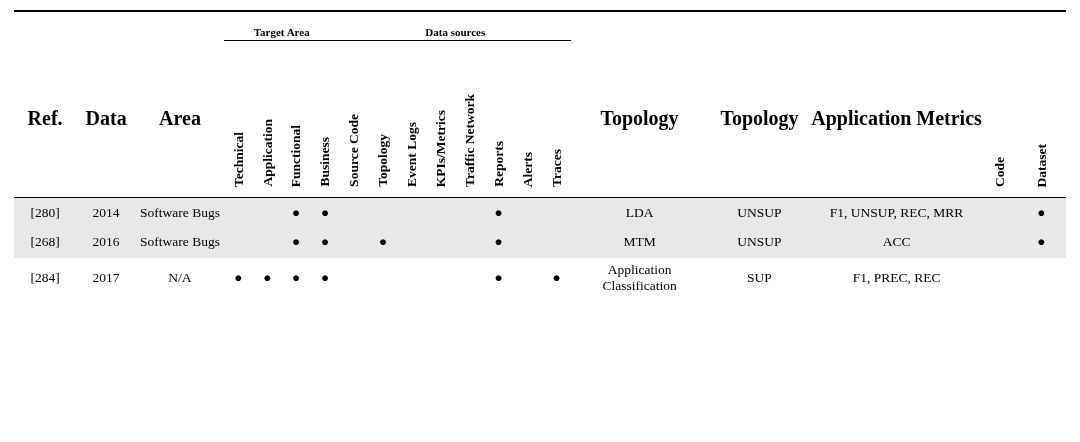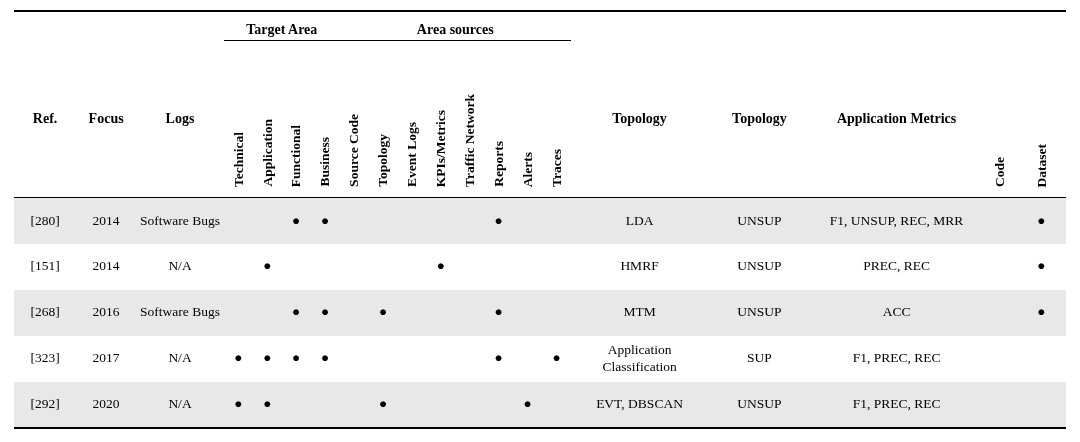--- a/index.html
+++ b/index.html
@@ -38,52 +38,52 @@
   }
   th, td {
     padding: 0;
     vertical-align: middle;
     text-align: center;
   }
   
   .grp {
     height: 26px;
     font-weight: bold;
-    font-size: 14px;
+    font-size: 11px;
     vertical-align: bottom;
     padding-bottom: 2px;
   }
   .grp-line {
     border-bottom: 1px solid #000;
   }
   
   .hdr {
     height: 150px;
     vertical-align: middle;
     font-weight: bold;
-    font-size: 14px;
+    font-size: 20px;
     line-height: 1.15;
   }
   .vert {
     height: 150px;
     vertical-align: bottom;
     padding-bottom: 6px;
     font-weight: bold;
     font-size: 13.5px;
   }
   .vert span {
     display: inline-block;
     writing-mode: vertical-rl;
     transform: rotate(180deg);
     white-space: nowrap;
     line-height: 1;
   }
   
   tbody tr {
-    height: 46px;
+    height: 30px;
   }
   tbody tr.shaded td {
     background: #e8e8e8;
   }
   tbody td {
     font-size: 13.5px;
     line-height: 1.2;
   }
   .cell-pad { padding: 4px 2px; }
 </style>
@@ -112,27 +112,27 @@
       <col style="width:96px">
       <col style="width:160px">
       <col style="width:32px">
       <col style="width:46px">
     </colgroup>
 
     <thead>
       <tr class="rule-top">
         <th class="grp" colspan="3"></th>
         <th class="grp grp-line" colspan="4">Target Area</th>
-        <th class="grp grp-line" colspan="8">Area sources</th>
+        <th class="grp grp-line" colspan="8">Data sources</th>
         <th class="grp" colspan="5"></th>
       </tr>
       <tr>
         <th class="hdr">Ref.</th>
-        <th class="hdr">Focus</th>
-        <th class="hdr">Logs</th>
+        <th class="hdr">Data</th>
+        <th class="hdr">Area</th>
         <th class="vert"><span>Technical</span></th>
         <th class="vert"><span>Application</span></th>
         <th class="vert"><span>Functional</span></th>
         <th class="vert"><span>Business</span></th>
         <th class="vert"><span>Source Code</span></th>
         <th class="vert"><span>Topology</span></th>
         <th class="vert"><span>Event Logs</span></th>
         <th class="vert"><span>KPIs/Metrics</span></th>
         <th class="vert"><span>Traffic Network</span></th>
         <th class="vert"><span>Reports</span></th>
@@ -163,42 +163,20 @@
         <td>●</td>
         <td></td>
         <td></td>
         <td class="cell-pad">LDA</td>
         <td class="cell-pad">UNSUP</td>
         <td class="cell-pad">F1, UNSUP, REC, MRR</td>
         <td></td>
         <td>●</td>
       </tr>
 
-      <tr>
-        <td class="cell-pad">[151]</td>
-        <td class="cell-pad">2014</td>
-        <td class="cell-pad">N/A</td>
-        <td></td>
-        <td>●</td>
-        <td></td>
-        <td></td>
-        <td></td>
-        <td></td>
-        <td></td>
-        <td>●</td>
-        <td></td>
-        <td></td>
-        <td></td>
-        <td></td>
-        <td class="cell-pad">HMRF</td>
-        <td class="cell-pad">UNSUP</td>
-        <td class="cell-pad">PREC, REC</td>
-        <td></td>
-        <td>●</td>
-      </tr>
 
       <tr class="shaded">
         <td class="cell-pad">[268]</td>
         <td class="cell-pad">2016</td>
         <td class="cell-pad">Software Bugs</td>
         <td></td>
         <td></td>
         <td>●</td>
         <td>●</td>
         <td></td>
@@ -210,21 +188,21 @@
         <td></td>
         <td></td>
         <td class="cell-pad">MTM</td>
         <td class="cell-pad">UNSUP</td>
         <td class="cell-pad">ACC</td>
         <td></td>
         <td>●</td>
       </tr>
 
       <tr>
-        <td class="cell-pad">[323]</td>
+        <td class="cell-pad">[284]</td>
         <td class="cell-pad">2017</td>
         <td class="cell-pad">N/A</td>
         <td>●</td>
         <td>●</td>
         <td>●</td>
         <td>●</td>
         <td></td>
         <td></td>
         <td></td>
         <td></td>
@@ -232,37 +210,15 @@
         <td>●</td>
         <td></td>
         <td>●</td>
         <td class="cell-pad">Application Classification</td>
         <td class="cell-pad">SUP</td>
         <td class="cell-pad">F1, PREC, REC</td>
         <td></td>
         <td></td>
       </tr>
 
-      <tr class="shaded rule-bot">
-        <td class="cell-pad">[292]</td>
-        <td class="cell-pad">2020</td>
-        <td class="cell-pad">N/A</td>
-        <td>●</td>
-        <td>●</td>
-        <td></td>
-        <td></td>
-        <td></td>
-        <td>●</td>
-        <td></td>
-        <td></td>
-        <td></td>
-        <td></td>
-        <td>●</td>
-        <td></td>
-        <td class="cell-pad">EVT, DBSCAN</td>
-        <td class="cell-pad">UNSUP</td>
-        <td class="cell-pad">F1, PREC, REC</td>
-        <td></td>
-        <td></td>
-      </tr>
     </tbody>
   </table>
 </div>
 
 </body></html>

